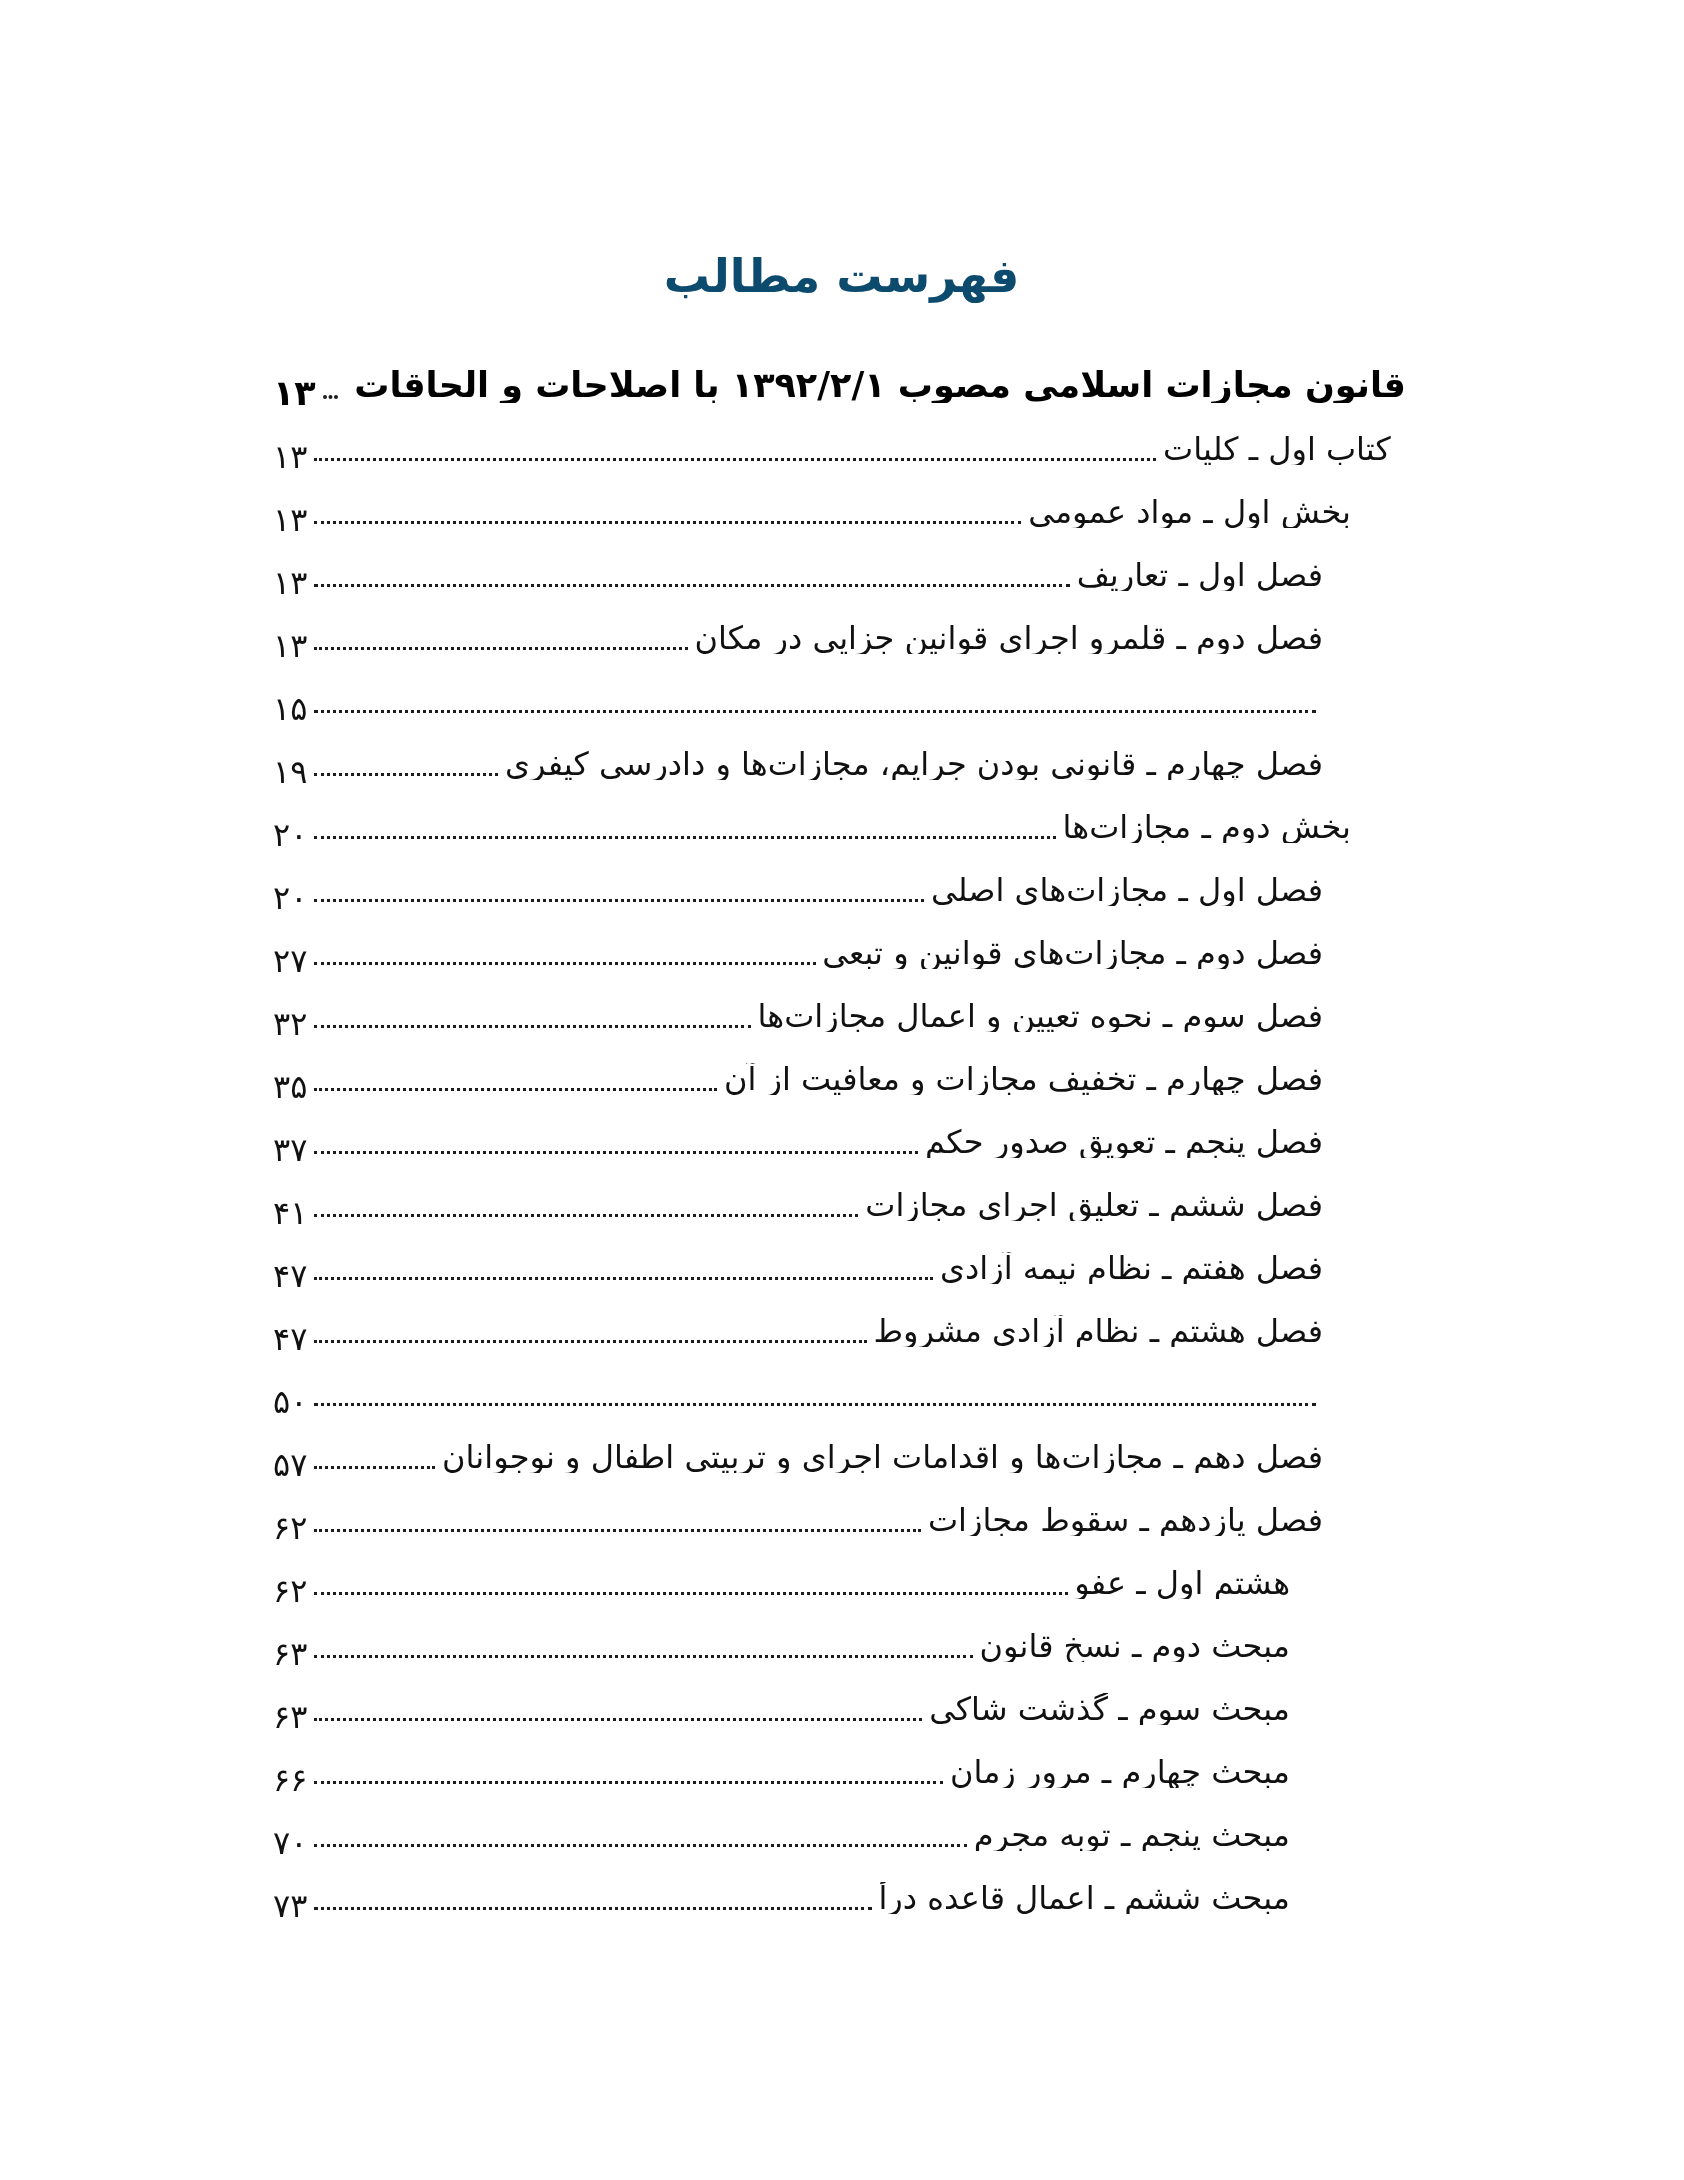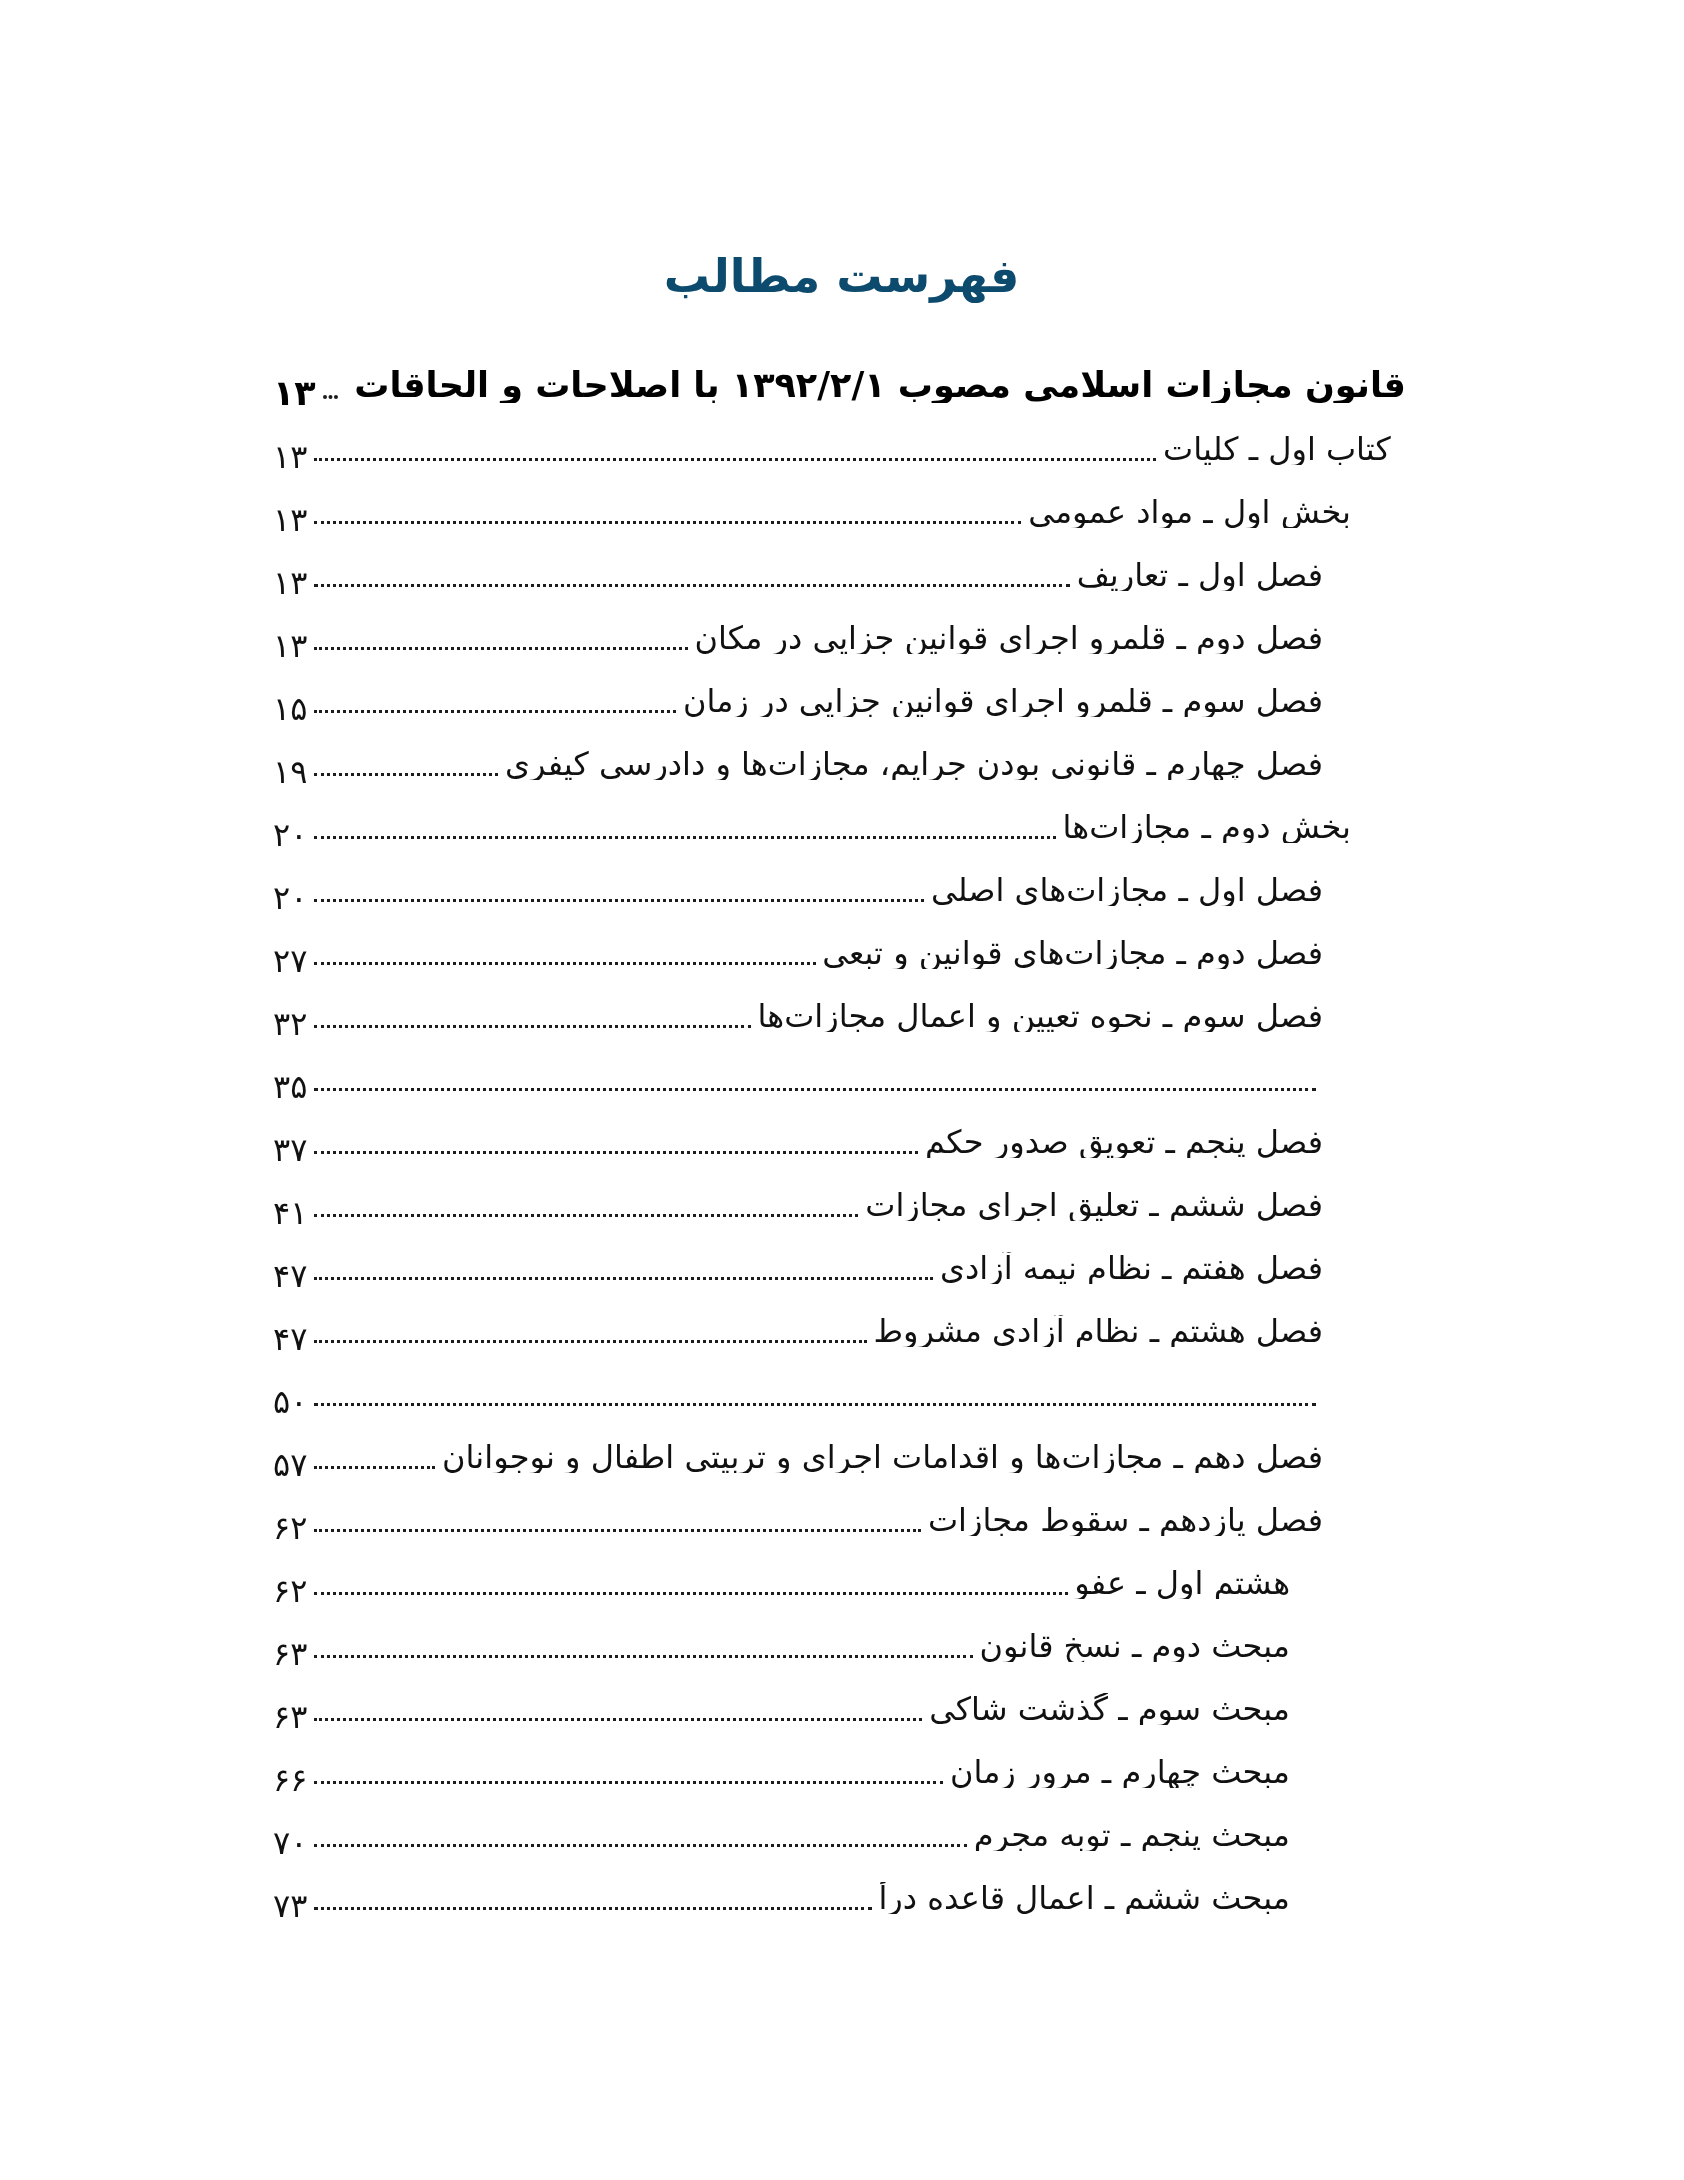--- a/index.html
+++ b/index.html
@@ -92,21 +92,20 @@
     <span class="label">فصل اول ـ تعاریف</span>
     <span class="dots"></span>
     <span class="pagenum">۱۳</span>
   </div>
       <div class="row lvl3">
     <span class="label">فصل دوم ـ قلمرو اجرای قوانین جزایی در مکان</span>
     <span class="dots"></span>
     <span class="pagenum">۱۳</span>
   </div>
       <div class="row lvl3">
-    <span class="label">فصل سوم ـ قلمرو اجرای قوانین جزایی در زمان</span>
     <span class="dots"></span>
     <span class="pagenum">۱۵</span>
   </div>
       <div class="row lvl3">
     <span class="label">فصل چهارم ـ قانونی بودن جرایم، مجازات‌ها و دادرسی کیفری</span>
     <span class="dots"></span>
     <span class="pagenum">۱۹</span>
   </div>
       <div class="row lvl2">
     <span class="label">بخش دوم ـ مجازات‌ها</span>
@@ -122,20 +121,21 @@
     <span class="label">فصل دوم ـ مجازات‌های قوانین و تبعی</span>
     <span class="dots"></span>
     <span class="pagenum">۲۷</span>
   </div>
       <div class="row lvl3">
     <span class="label">فصل سوم ـ نحوه تعیین و اعمال مجازات‌ها</span>
     <span class="dots"></span>
     <span class="pagenum">۳۲</span>
   </div>
       <div class="row lvl3">
+    <span class="label">فصل چهارم ـ تخفیف مجازات و معافیت از آن</span>
     <span class="dots"></span>
     <span class="pagenum">۳۵</span>
   </div>
       <div class="row lvl3">
     <span class="label">فصل پنجم ـ تعویق صدور حکم</span>
     <span class="dots"></span>
     <span class="pagenum">۳۷</span>
   </div>
       <div class="row lvl3">
     <span class="label">فصل ششم ـ تعلیق اجرای مجازات</span>

